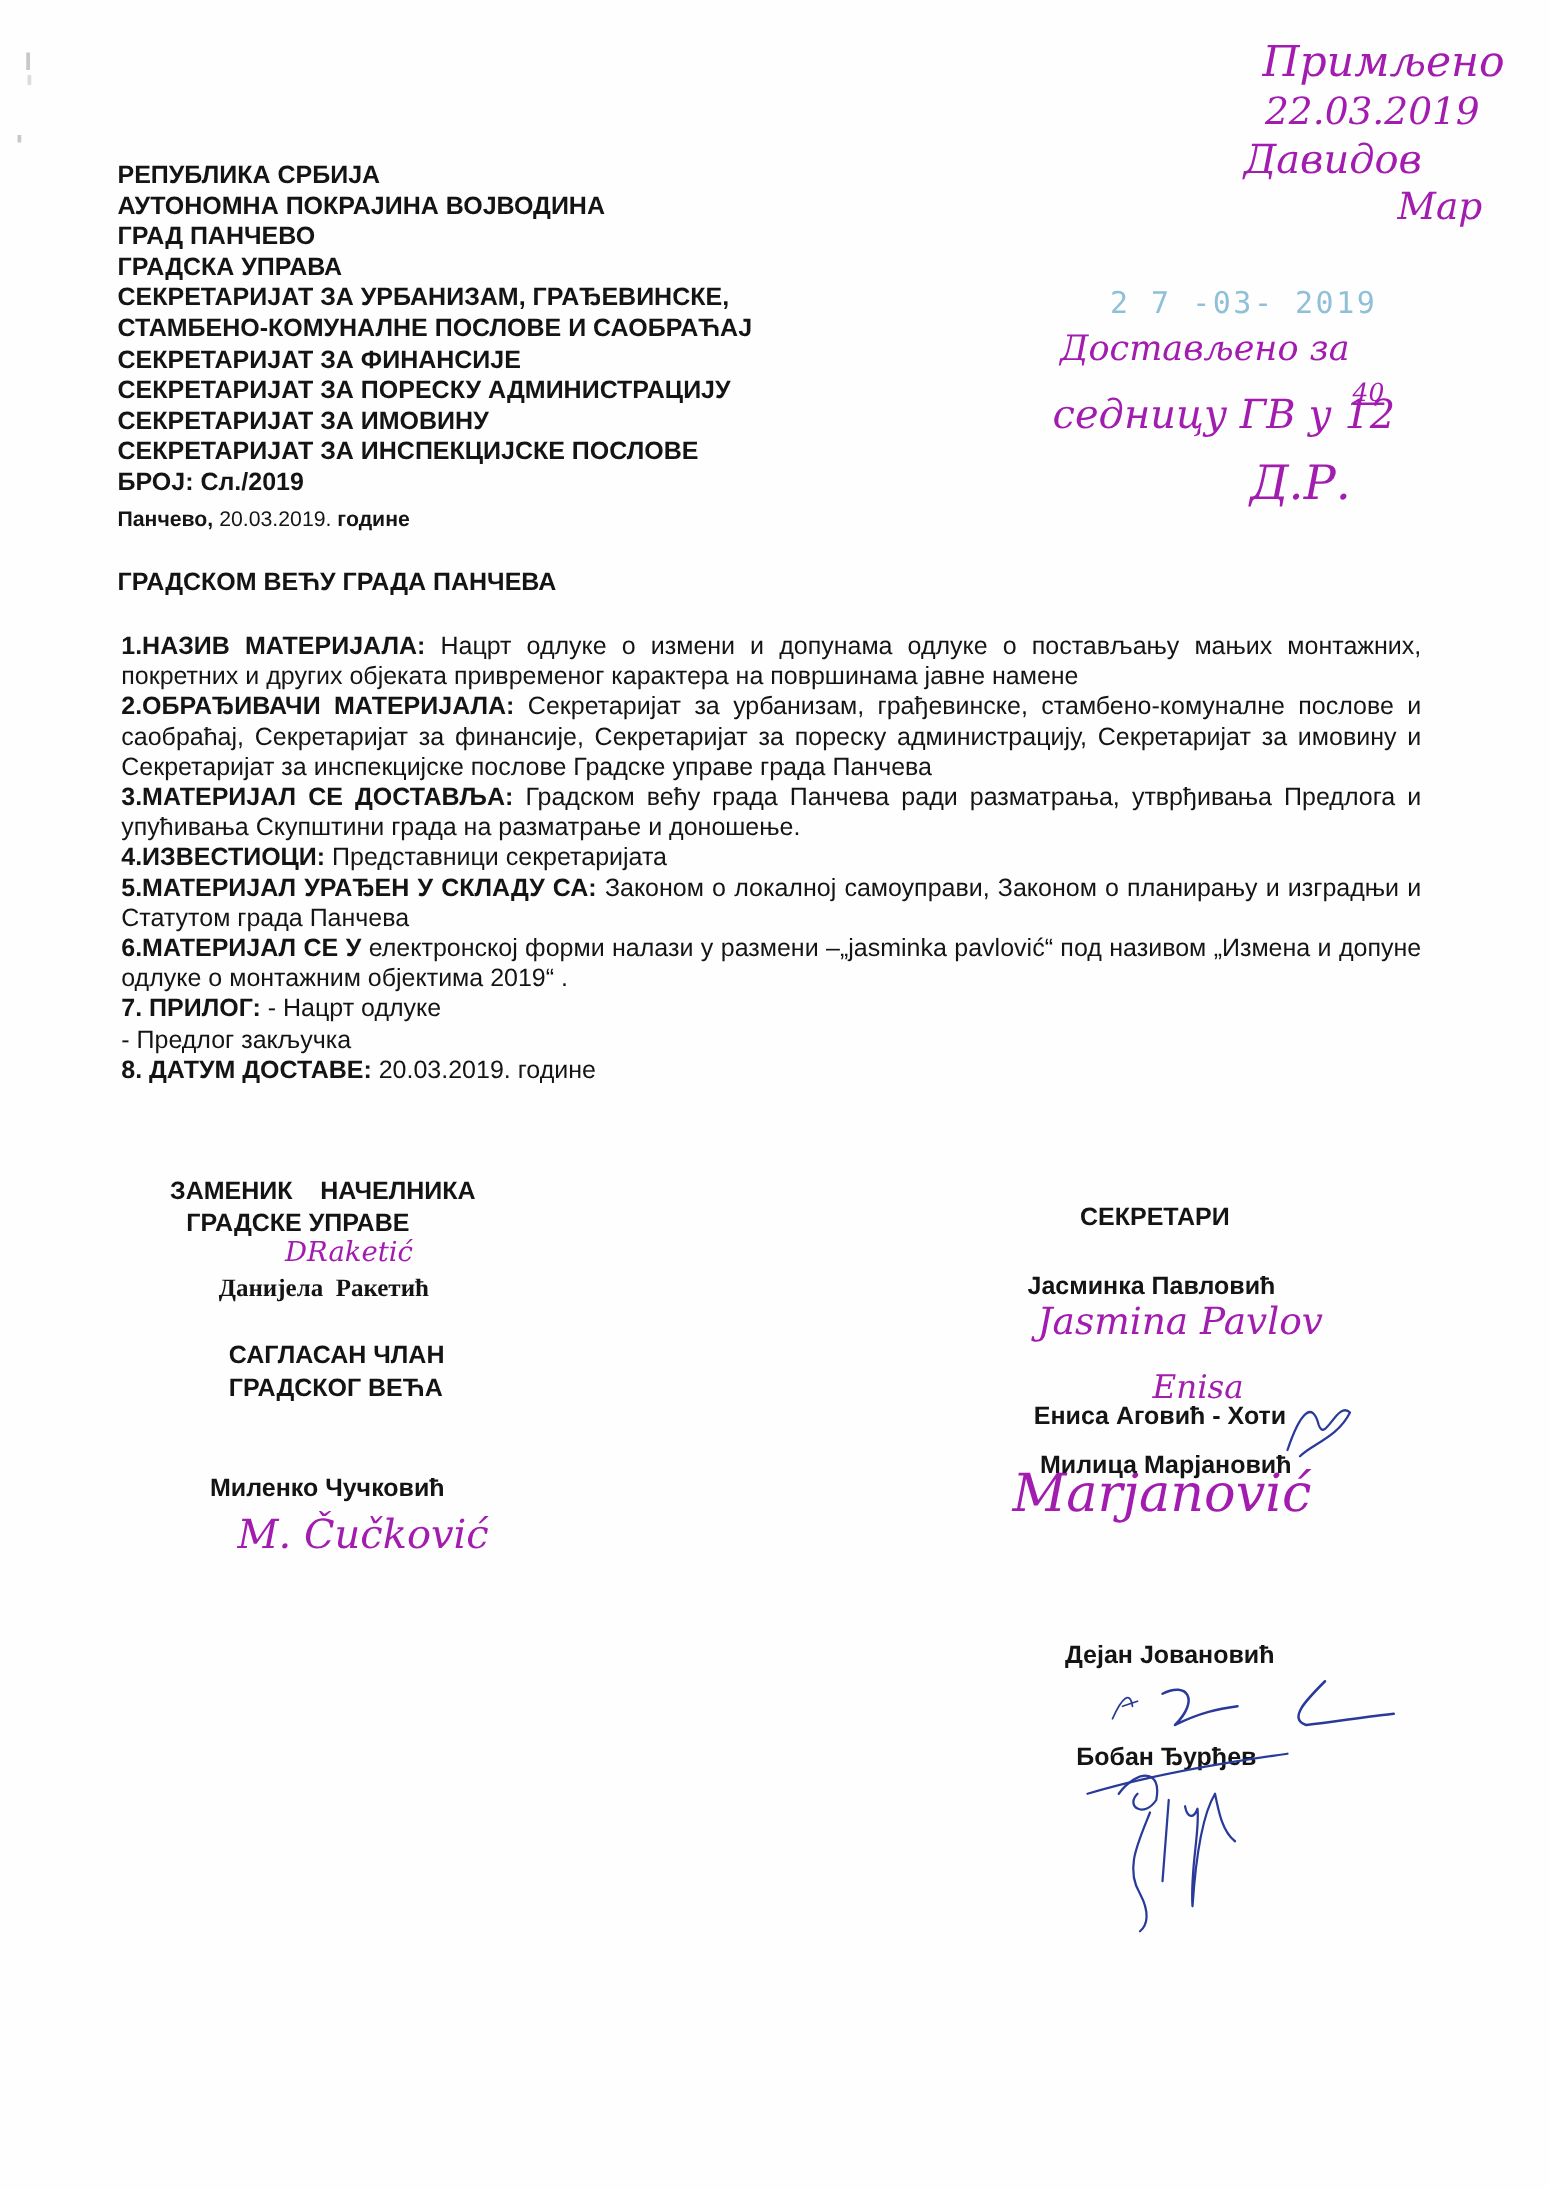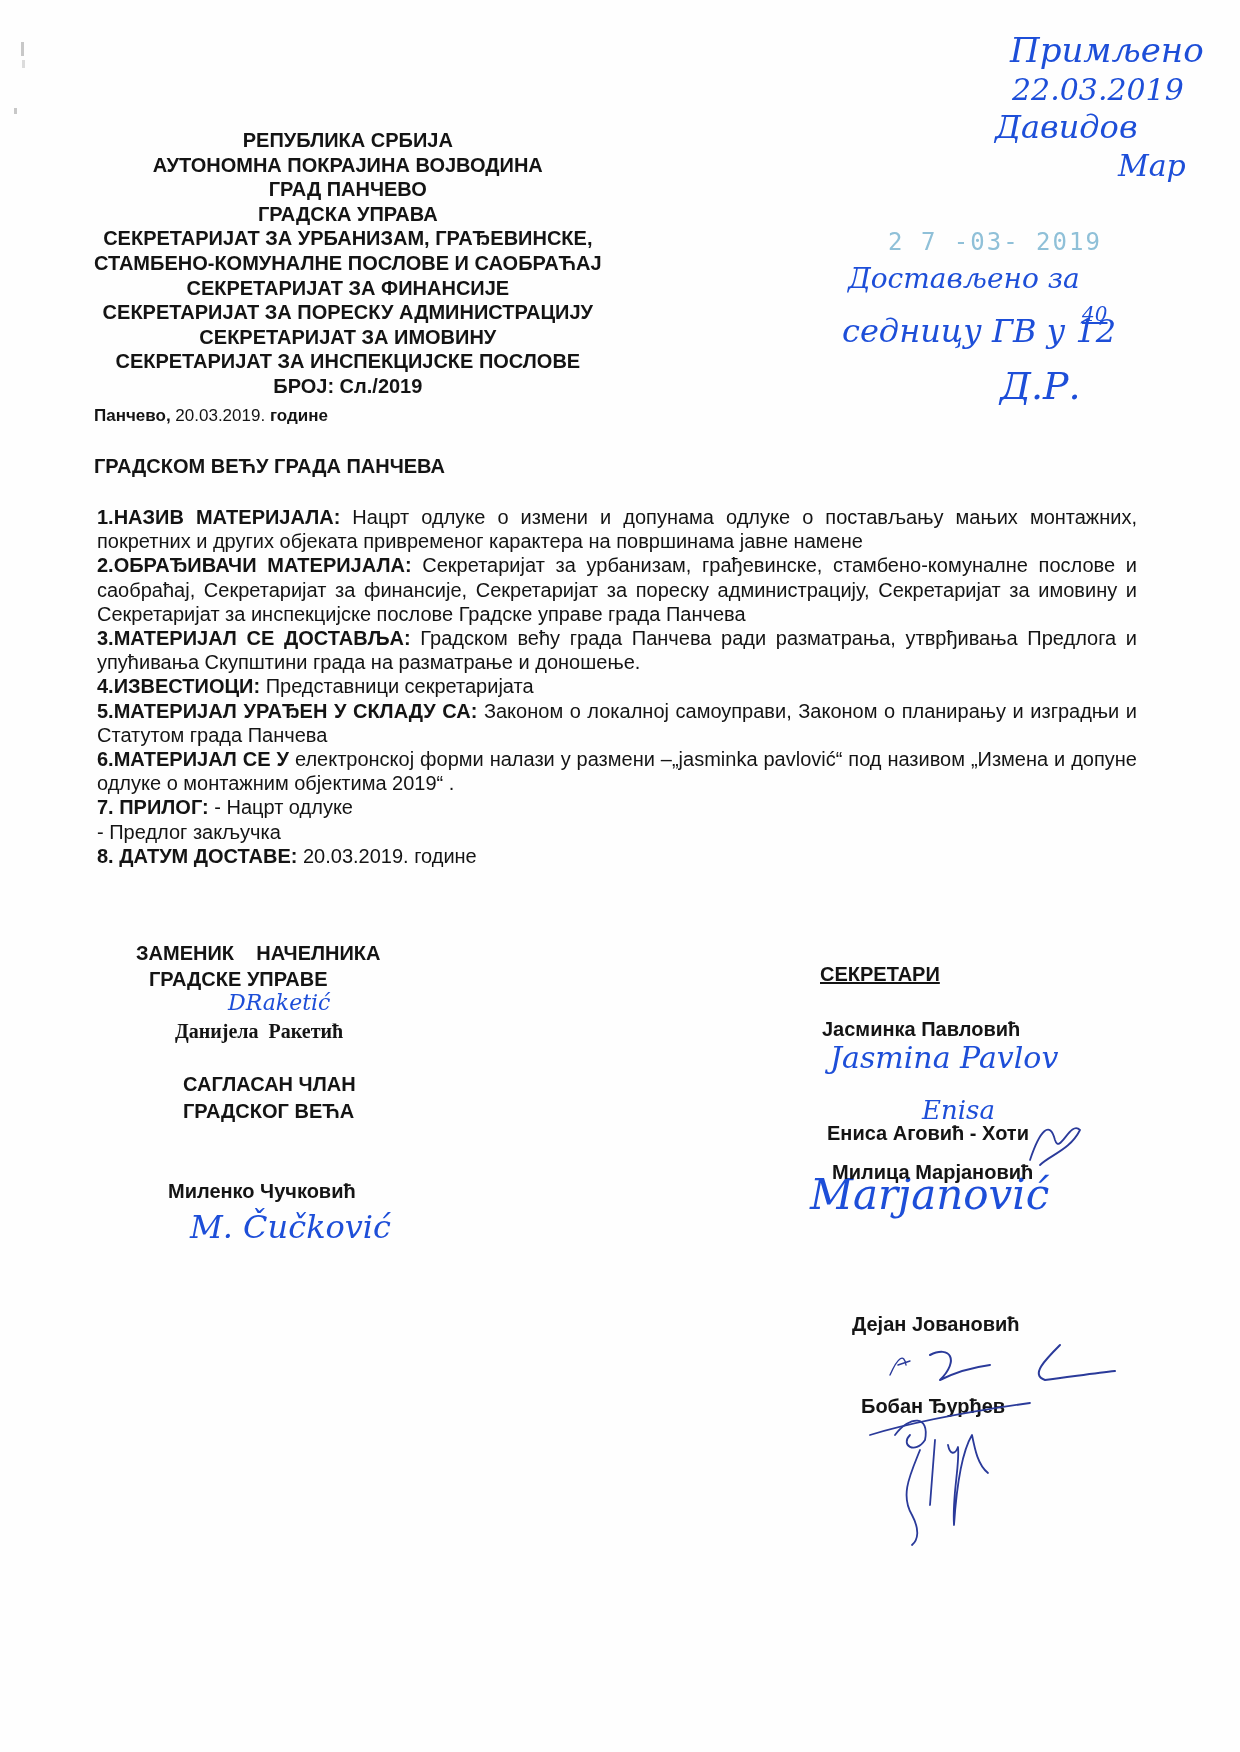--- a/index.html
+++ b/index.html
@@ -1,32 +1,32 @@
 <!DOCTYPE html>
 <html><head>
 <meta charset="utf-8">
 <style>
   html, body { margin: 0; padding: 0; background: #ffffff; }
   body { width: 1240px; height: 1752px; position: relative; overflow: hidden;
          font-family: "Liberation Sans", sans-serif; color: #141414; }
   .page { position: absolute; left: 0; top: 0; width: 1240px; height: 1752px; background: #fefefe; }
   .abs { position: absolute; white-space: nowrap; }
-  .header-block { position: absolute; left: 94px; top: 128px; font-weight: bold; font-size: 20px; line-height: 24.6px; text-align: center; }
+  .header-block { position: absolute; left: 94px; top: 128px; font-weight: bold; font-size: 20px; line-height: 24.6px; }
   .header-block div { white-space: nowrap; }
   .date-line { position: absolute; left: 94px; top: 406px; font-size: 17px; }
   .date-line b { font-weight: bold; }
   .addressee { position: absolute; left: 94px; top: 455px; font-size: 20px; font-weight: bold; }
   .body { position: absolute; left: 97px; top: 505px; width: 1040px; font-size: 20px; line-height: 24.2px; }
   .para { text-align: justify; text-align-last: left; }
   .para .lbl { font-weight: bold; }
   .sig-left { position: absolute; font-weight: bold; font-size: 20px; text-align: center; }
   .sig-right { position: absolute; font-weight: bold; font-size: 20px; text-align: center; }
   .hand { position: absolute; pointer-events: none; }
   .hand path, .hand line { fill: none; stroke: #2a3a9a; stroke-linecap: round; stroke-linejoin: round; }
-  .hand-text { position: absolute; font-family: "DejaVu Serif", serif; font-style: italic; color: #1d4ed8; white-space: nowrap; }
+  .hand-text { position: absolute; font-family: "DejaVu Serif", serif; font-style: italic; color: #a21caf; white-space: nowrap; }
   .stamp { position: absolute; left: 888px; top: 228px; font-family: "DejaVu Sans Mono", monospace; font-size: 24px; color: #8fc0d8; letter-spacing: 2px; }
   .scan-mark { position: absolute; width: 3px; background: #c8c8c8; }
 </style>
 </head>
 <body>
 
 <div class="page">
 
   <div class="scan-mark" style="left:21px;top:42px;height:14px;"></div>
   <div class="scan-mark" style="left:22px;top:60px;height:8px;background:#dcdcdc;"></div>
@@ -99,21 +99,21 @@
   <div class="hand-text" style="left:228px;top:990px;font-size:22px;">DRaketić</div>
   <div class="sig-left abs" style="left:175px;top:1020px;white-space:pre;font-family:Liberation Serif, serif;">Данијела  Ракетић</div>
 
   <div class="sig-left abs" style="left:183px;top:1073px;text-align:left;">
     <div style="margin-bottom:4px;text-align:center;">САГЛАСАН ЧЛАН</div>
     <div>ГРАДСКОГ ВЕЋА</div>
   </div>
   <div class="sig-left abs" style="left:168px;top:1180px;">Миленко Чучковић</div>
   <div class="hand-text" style="left:190px;top:1208px;font-size:32px;">М. Čučković</div>
 
-  <div class="sig-right abs" style="left:820px;top:963px;text-decoration:underline;">СЕКРЕТАРИ</div>
+  <div class="sig-right abs" style="left:864px;top:963px;">СЕКРЕТАРИ</div>
   <div class="sig-right abs" style="left:822px;top:1018px;">Јасминка Павловић</div>
   <div class="hand-text" style="left:830px;top:1040px;font-size:30px;">Jasmina Pavlov</div>
   <div class="hand-text" style="left:922px;top:1095px;font-size:26px;">Enisa</div>
   <div class="sig-right abs" style="left:827px;top:1122px;">Ениса Аговић - Хоти</div>
   <div class="hand-text" style="left:810px;top:1170px;font-size:42px;">Marjanović</div>
   <div class="sig-right abs" style="left:832px;top:1161px;">Милица Марјановић</div>
   <div class="sig-right abs" style="left:852px;top:1313px;">Дејан Јовановић</div>
   <div class="sig-right abs" style="left:861px;top:1395px;">Бобан Ђурђев</div>
 
   <svg class="hand" style="left:1010px;top:1110px;" width="80" height="60" viewBox="0 0 80 60">

